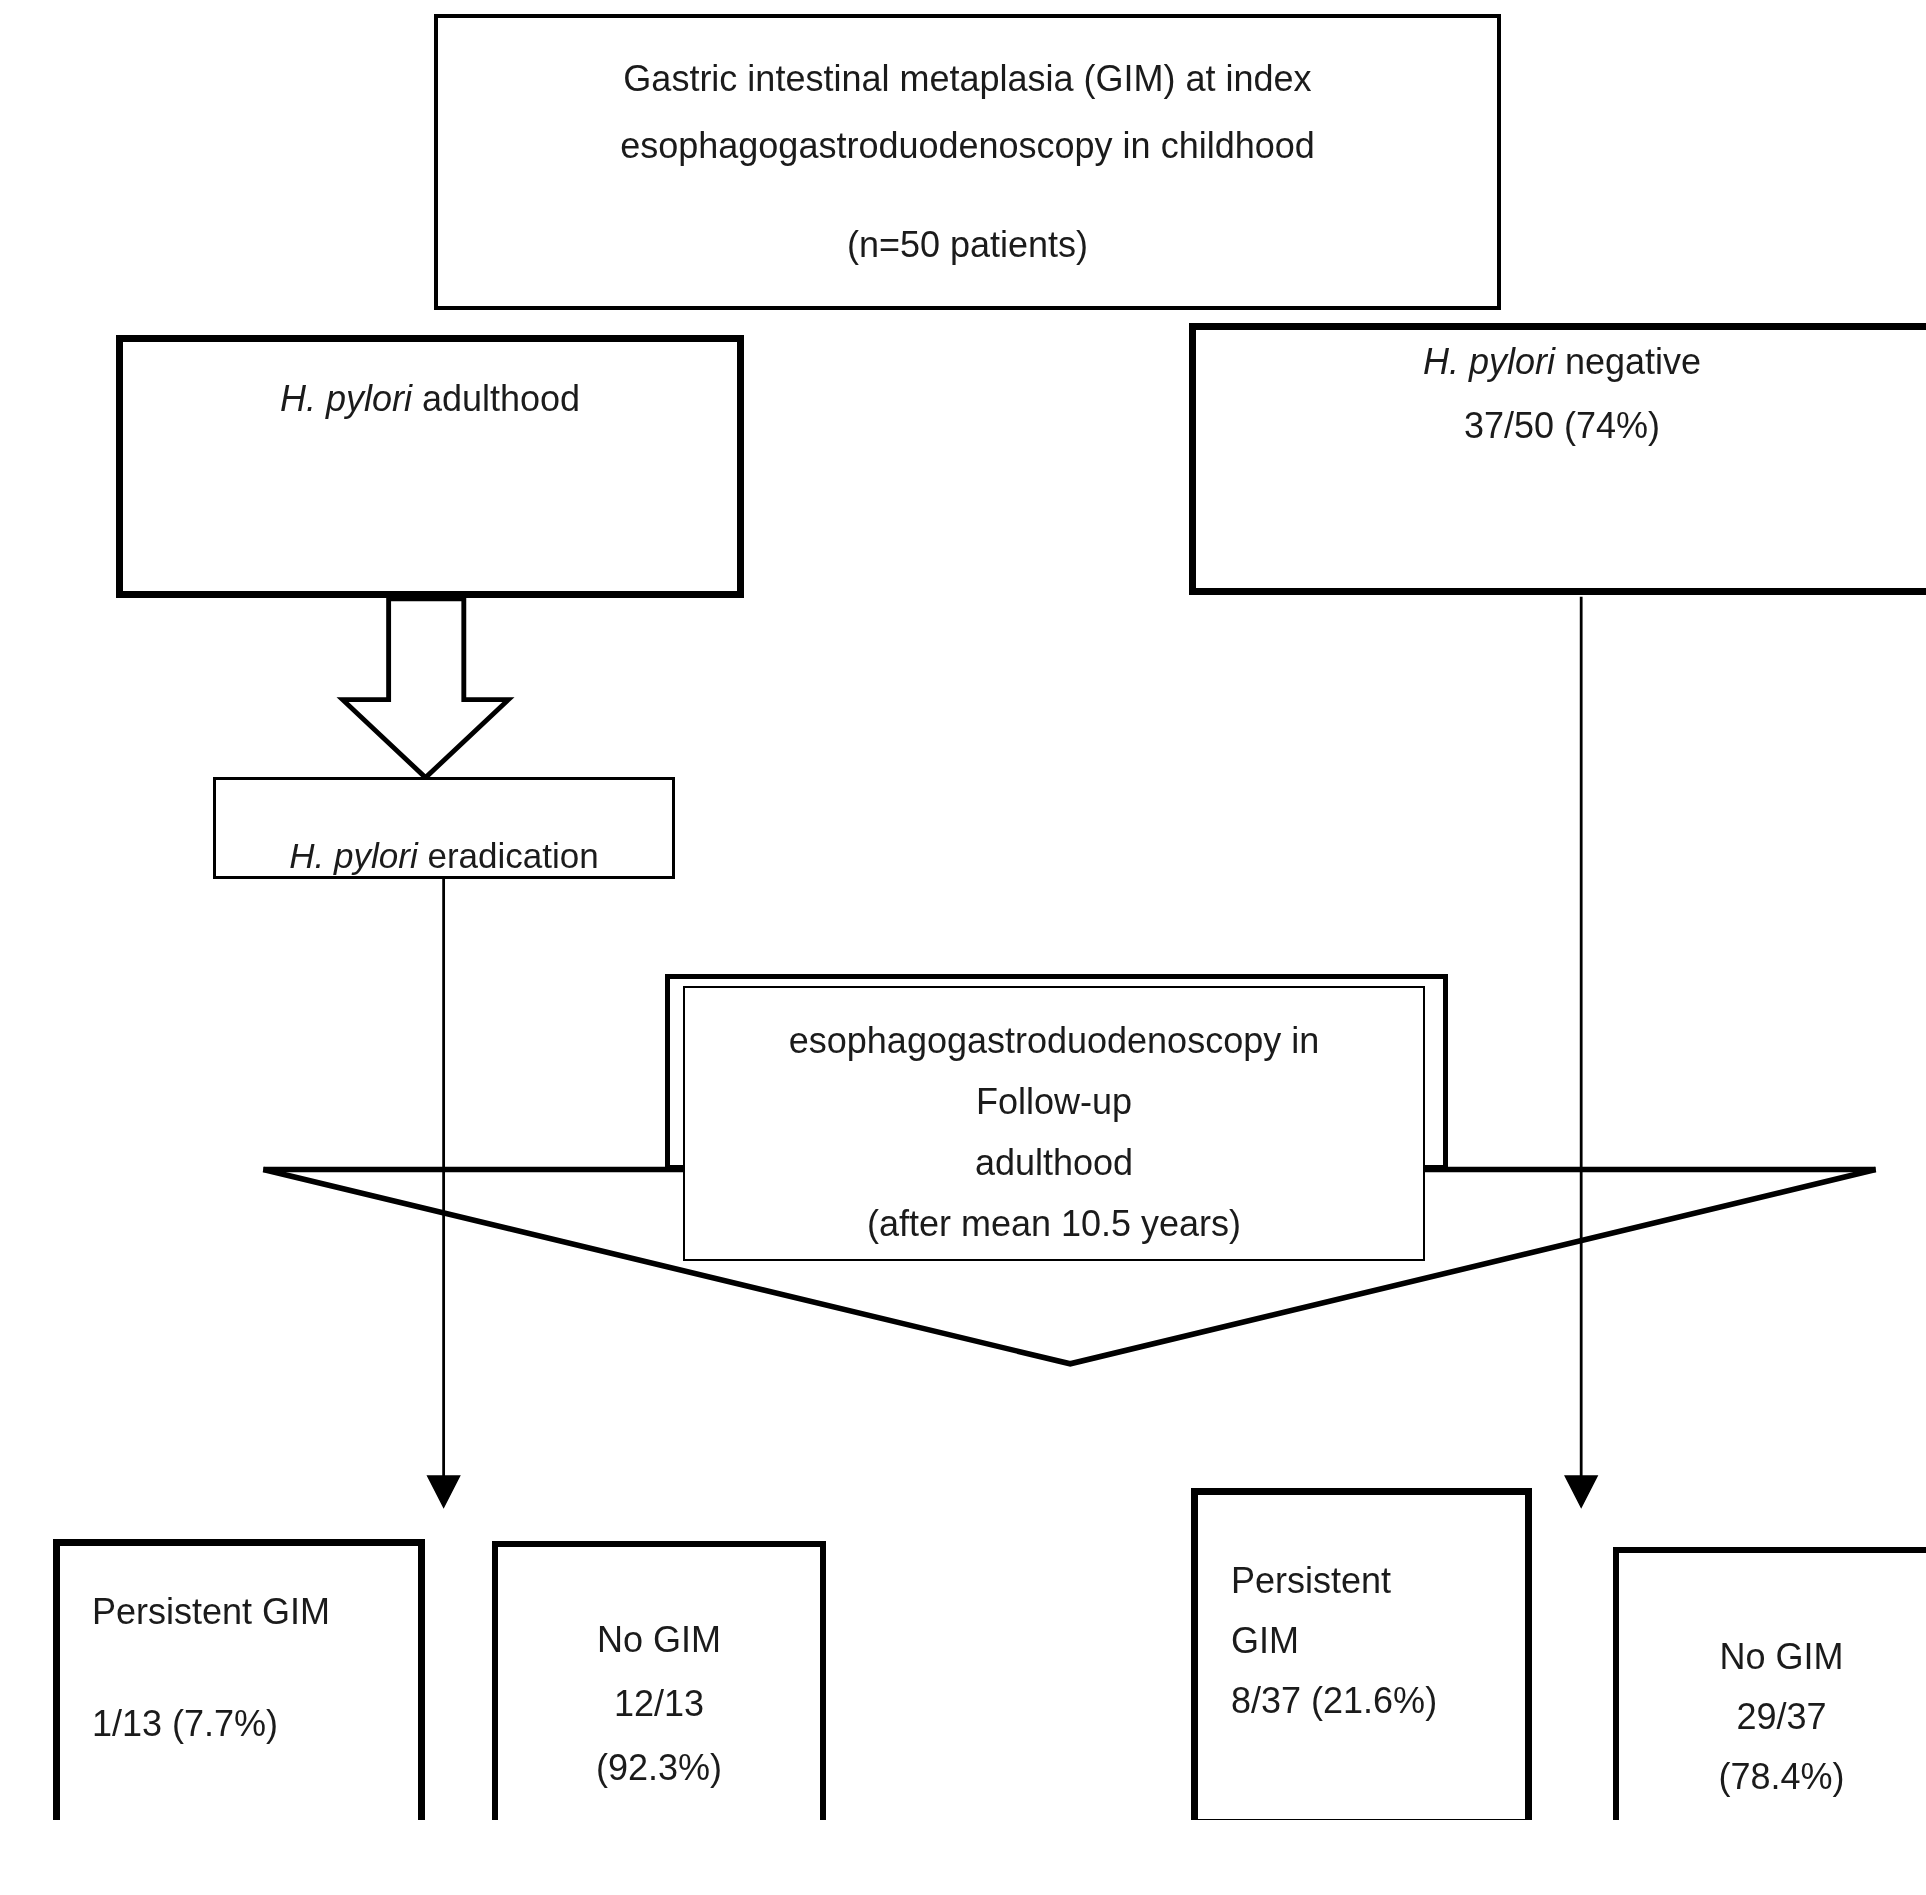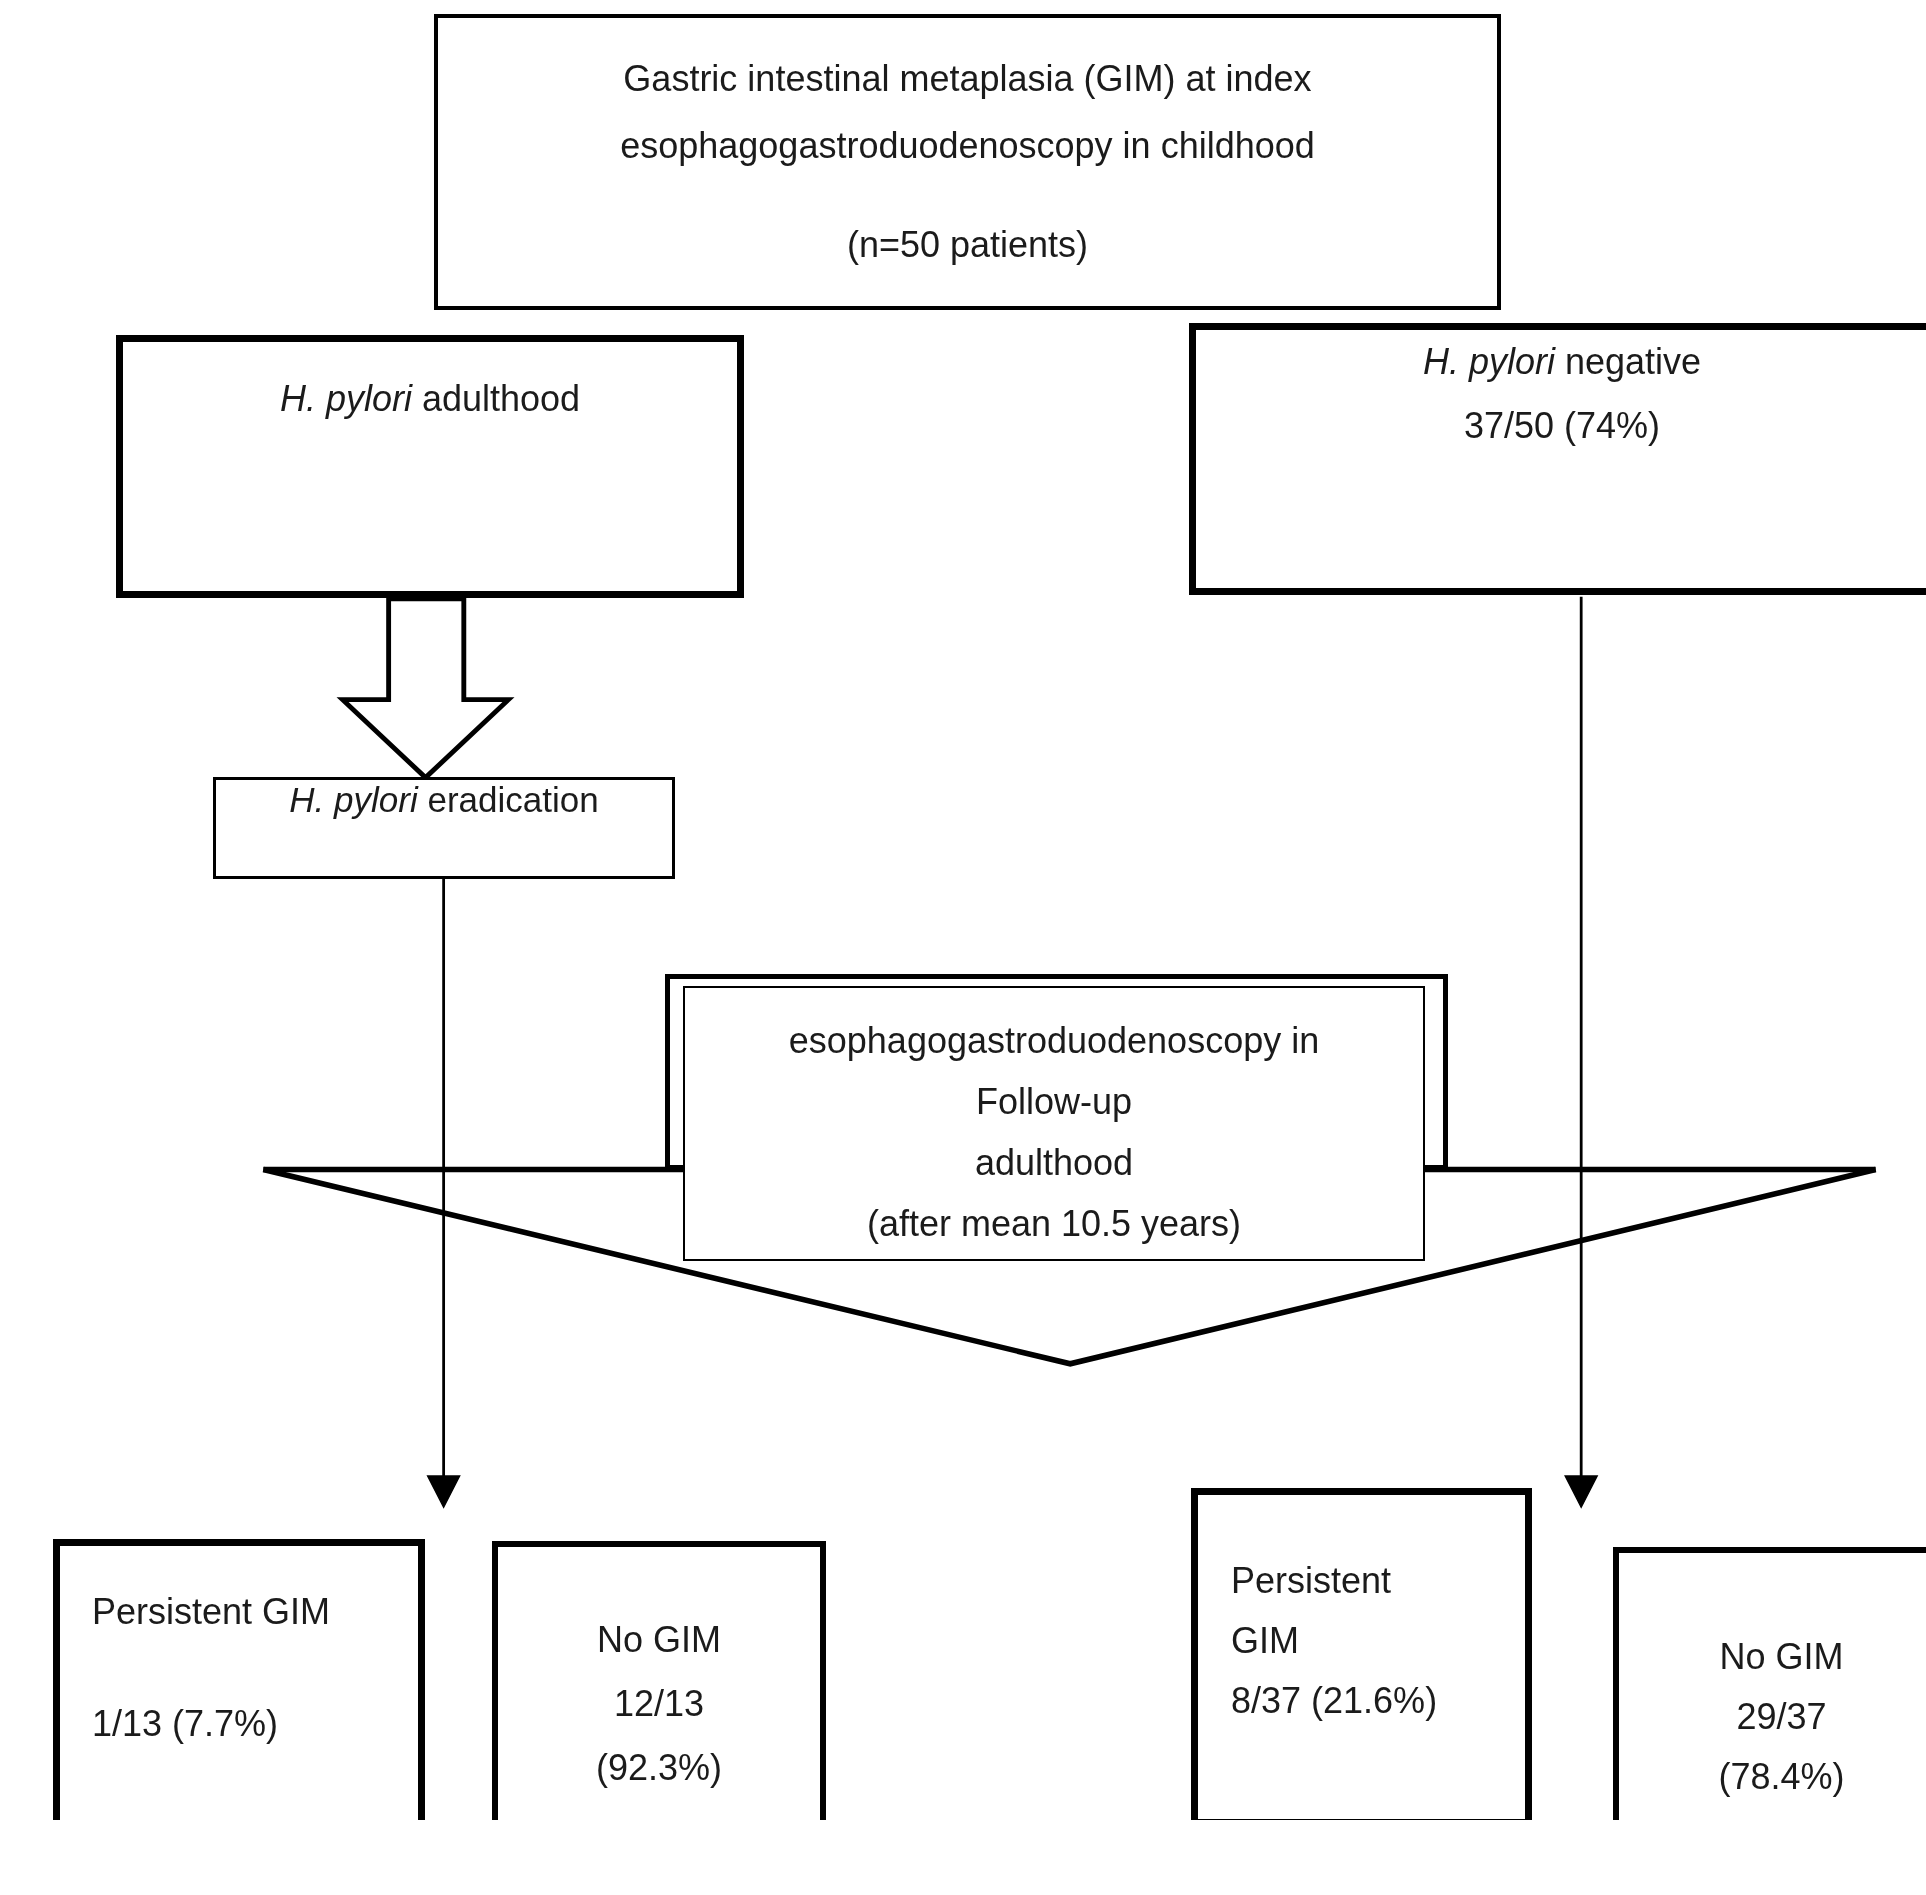--- a/index.html
+++ b/index.html
@@ -54,21 +54,21 @@
     left: 1157px; top: 323px; width: 746px; height: 272px;
     border-width: 7px;
     text-align: center;
     font-size: 36px; line-height: 64px;
   }
 
   
   .erad-box {
     left: 181px; top: 777px; width: 462px; height: 102px;
     border-width: 3.5px;
-    display: flex; align-items: flex-start; justify-content: center;
+    display: flex; align-items: flex-end; justify-content: center;
     font-size: 35px;
   }
 
   
   .fu-outer {
     left: 633px; top: 974px; width: 783px; height: 196px;
     border-width: 5.6px;
     background: transparent;
   }
   .fu-inner {

